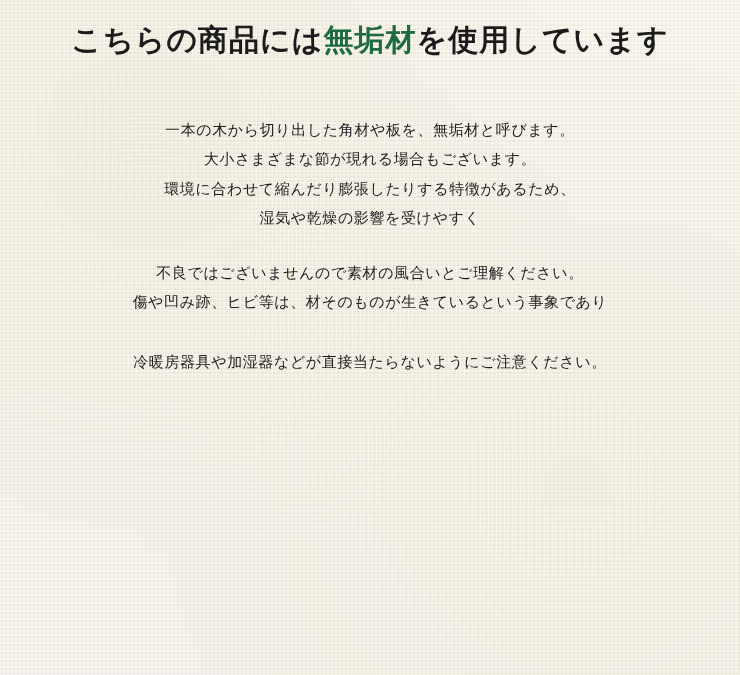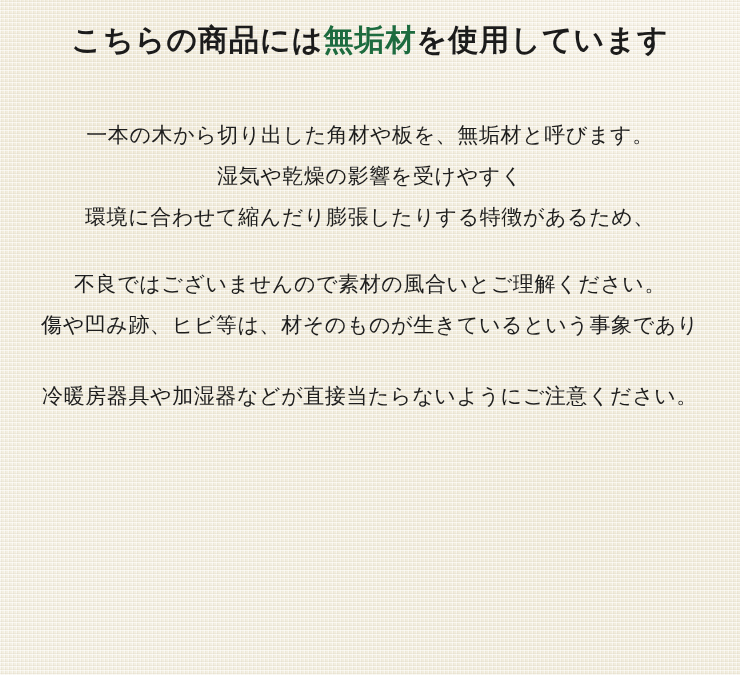--- a/index.html
+++ b/index.html
@@ -40,21 +40,21 @@
     white-space: nowrap;
   }
   .heading .hl {
     color: #1d6b3f;
   }
 
   .body-block {
     margin-top: 36px;
     text-align: center;
     color: #1d1d1d;
-    font-size: 21px;
+    font-size: 15px;
     line-height: 1.95;
     letter-spacing: 0.6px;
   }
   .body-block.second {
     margin-top: 26px;
   }
   .body-block.third {
     margin-top: 30px;
   }
   .body-line {
@@ -66,22 +66,23 @@
 <body>
 
 <div class="page">
 
   <h1 class="heading">
     <span>こちらの商品には</span><span class="hl">無垢材</span><span>を使用しています</span>
   </h1>
 
   <div class="body-block first">
     <span class="body-line">一本の木から切り出した角材や板を、無垢材と呼びます。</span>
+    <span class="body-line">大小さまざまな節が現れる場合もございます。</span>
+    <span class="body-line">環境に合わせて縮んだり膨張したりする特徴があるため、</span>
     <span class="body-line">湿気や乾燥の影響を受けやすく</span>
-    <span class="body-line">環境に合わせて縮んだり膨張したりする特徴があるため、</span>
   </div>
 
   <div class="body-block second">
     <span class="body-line">不良ではございませんので素材の風合いとご理解ください。</span>
     <span class="body-line">傷や凹み跡、ヒビ等は、材そのものが生きているという事象であり</span>
   </div>
 
   <div class="body-block third">
     <span class="body-line">冷暖房器具や加湿器などが直接当たらないようにご注意ください。</span>
   </div>

